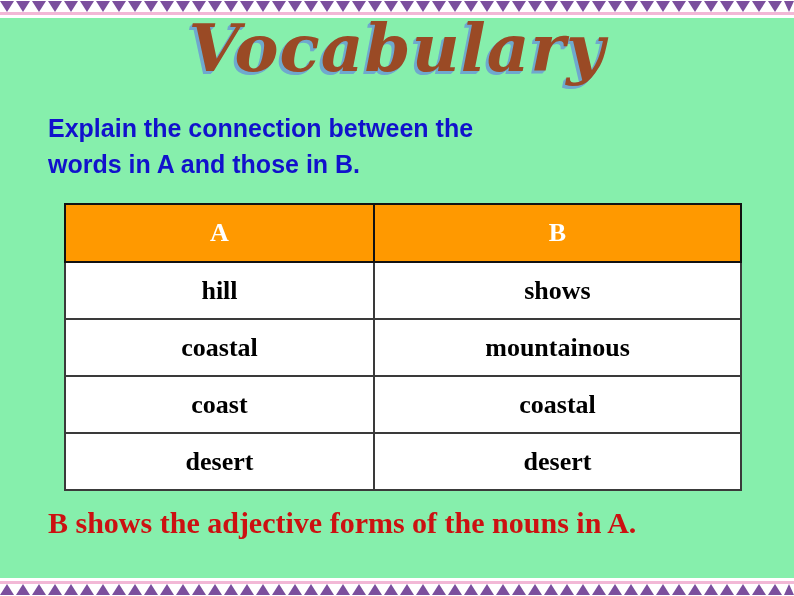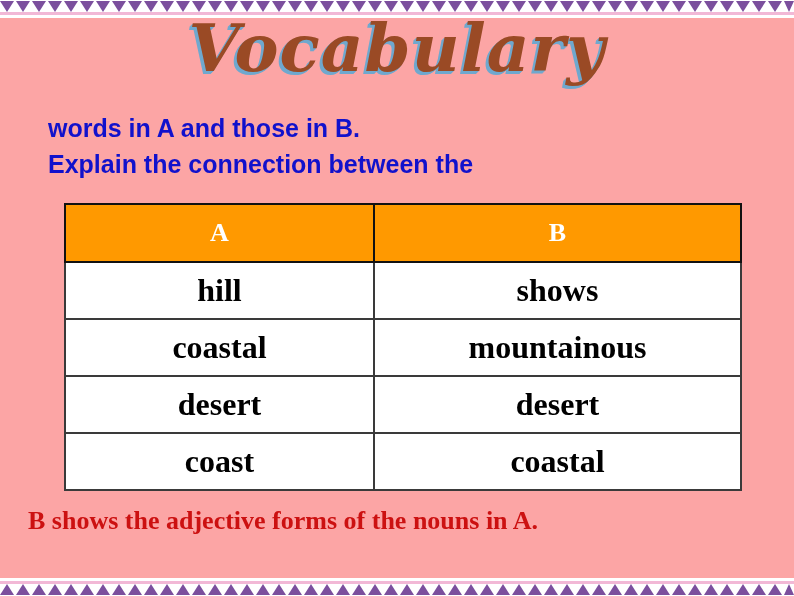--- a/index.html
+++ b/index.html
@@ -8,21 +8,21 @@
     background: #ffffff;
   }
   body {
     font-family: "Liberation Sans", sans-serif;
   }
 
   .slide {
     position: relative;
     width: 794px;
     height: 596px;
-    background: #fca5a5;
+    background: #86efac;
     overflow: hidden;
   }
 
   
   .border-strip {
     position: absolute;
     left: 0;
     width: 794px;
     height: 18px;
     overflow: hidden;
@@ -89,35 +89,35 @@
   }
   .vocab-table thead th {
     background: #FF9900;
     color: #ffffff;
     font-size: 26px;
     height: 56px;
     border-color: #111111;
   }
   .vocab-table tbody td {
     color: #000000;
-    font-size: 32px;
+    font-size: 26px;
     height: 55px;
   }
   .col-a { width: 307px; }
   .col-b { width: 365px; }
 
   
   .footer-note {
     position: absolute;
-    left: 28px;
+    left: 48px;
     top: 506px;
     width: 720px;
     color: #CC1111;
     font-family: "Liberation Serif", "DejaVu Serif", serif;
-    font-size: 26px;
+    font-size: 30px;
     font-weight: bold;
     white-space: nowrap;
   }
 </style>
 </head>
 <body>
 
 <div class="slide">
 
   <div class="border-strip top">
@@ -177,47 +177,47 @@
       </g>
       <rect x="0" y="12" width="794" height="3" fill="#F2B8D6"></rect>
     </svg>
   </div>
 
   <div class="title-wrap">
     <span class="title">Vocabulary</span>
   </div>
 
   <div class="instruction">
+    <span class="line">Explain the connection between the</span>
     <span class="line">words in A and those in B.</span>
-    <span class="line">Explain the connection between the</span>
   </div>
 
   <table class="vocab-table">
     <thead>
       <tr>
         <th class="col-a">A</th>
         <th class="col-b">B</th>
       </tr>
     </thead>
     <tbody>
       <tr>
         <td class="col-a">hill</td>
         <td class="col-b">shows</td>
       </tr>
       <tr>
         <td class="col-a">coastal</td>
         <td class="col-b">mountainous</td>
       </tr>
       <tr>
+        <td class="col-a">coast</td>
+        <td class="col-b">coastal</td>
+      </tr>
+      <tr>
         <td class="col-a">desert</td>
         <td class="col-b">desert</td>
-      </tr>
-      <tr>
-        <td class="col-a">coast</td>
-        <td class="col-b">coastal</td>
       </tr>
     </tbody>
   </table>
 
   <div class="footer-note">B shows the adjective forms of the nouns in A.</div>
 
   <div class="border-strip bottom">
     <svg width="794" height="18" viewBox="0 0 794 18" xmlns="http://www.w3.org/2000/svg">
       <rect x="0" y="0" width="794" height="18" fill="#ffffff"></rect>
       <rect x="0" y="3" width="794" height="3" fill="#F2B8D6"></rect>

